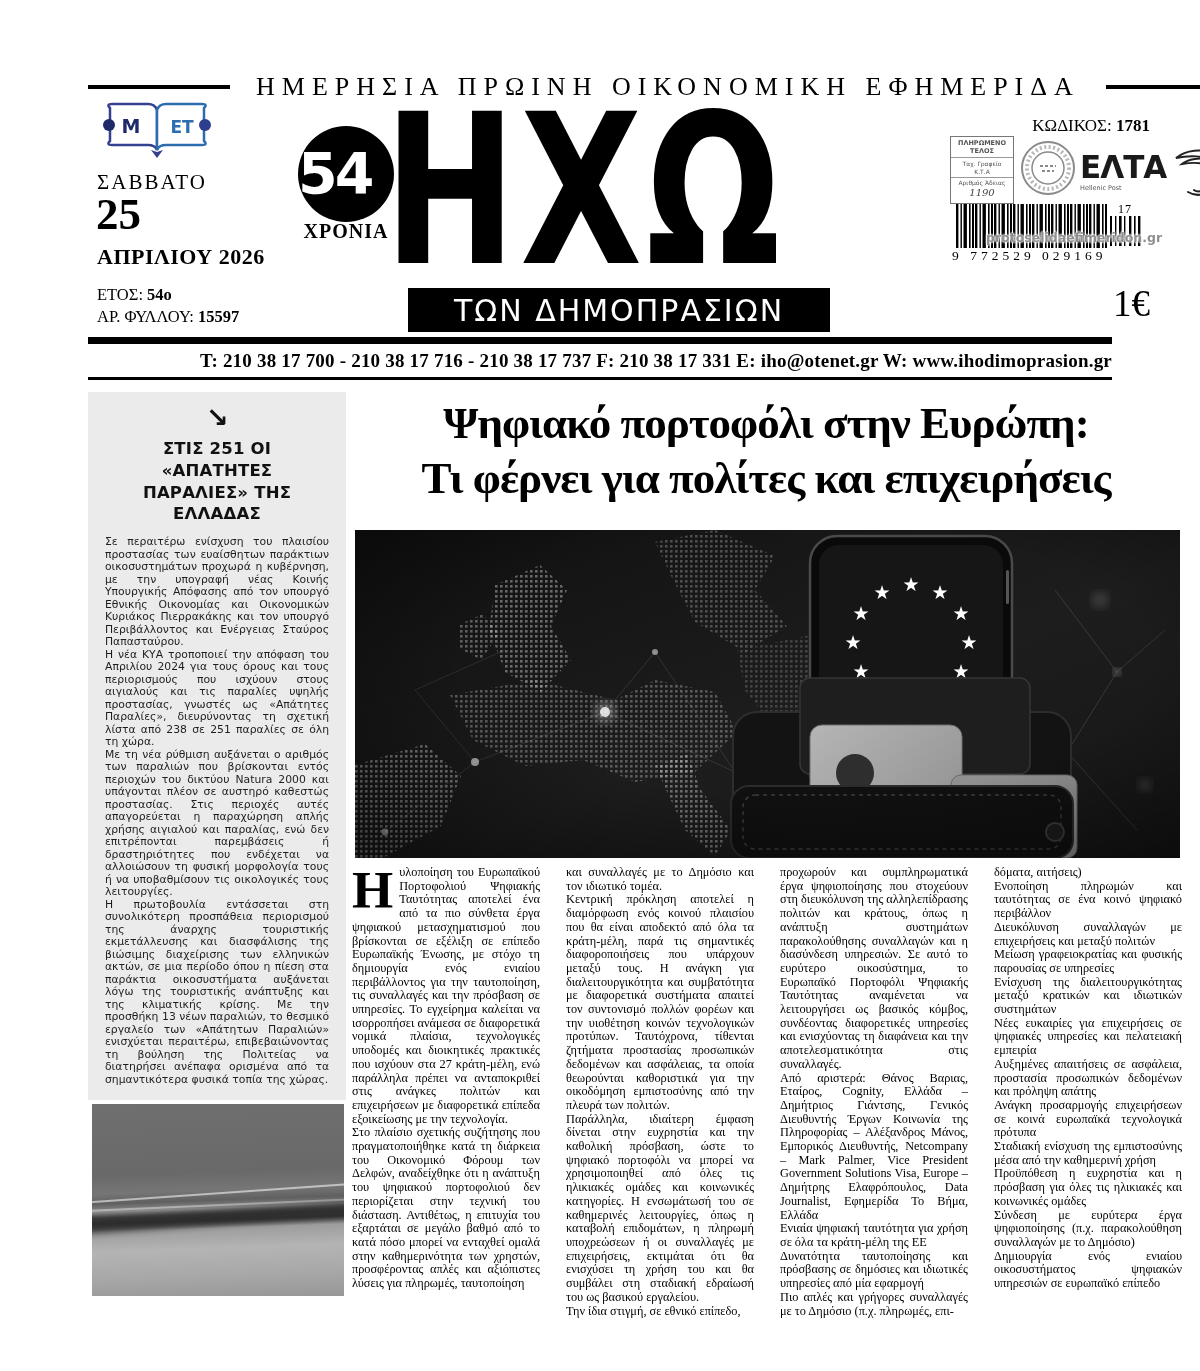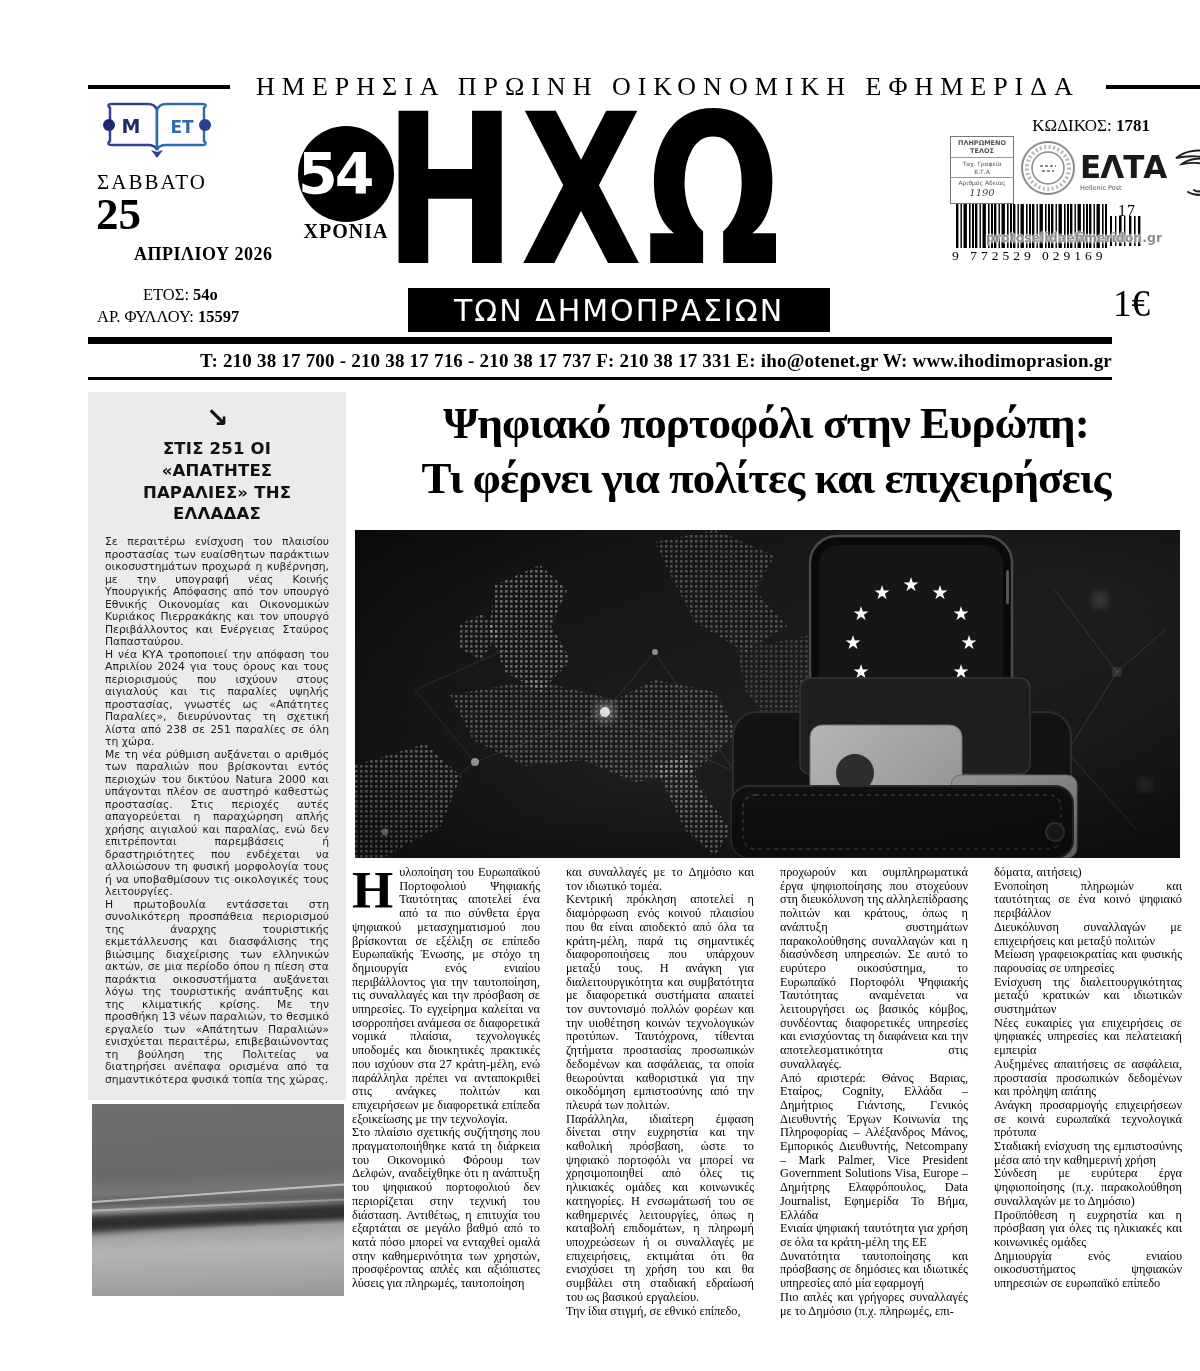--- a/index.html
+++ b/index.html
@@ -8,22 +8,22 @@
 
   
   .tagline{position:absolute;top:72px;left:88px;right:88px;display:flex;align-items:center;gap:26px;}
   .tagline .rule{flex:0 0 142px;height:4px;background:#000;}
   .tagline h1{flex:1;margin:0;text-align:center;font-size:26px;font-weight:normal;
               letter-spacing:7px;white-space:nowrap;font-family:"Liberation Serif",serif;}
 
   .booklogo{position:absolute;left:96px;top:100px;}
   .day{position:absolute;left:97px;top:170px;font-size:21px;letter-spacing:2px;}
   .daynum{position:absolute;left:96px;top:188px;font-size:45px;font-weight:bold;}
-  .monthyear{position:absolute;left:97px;top:244px;font-size:18px;font-weight:bold;letter-spacing:.5px;margin-left:37px;}
-  .etos{position:absolute;left:97px;top:285px;font-size:16.5px;margin-left:46px;}
+  .monthyear{position:absolute;left:97px;top:244px;font-size:22px;font-weight:bold;letter-spacing:.5px;}
+  .etos{position:absolute;left:97px;top:285px;font-size:16.5px;}
   .fyllo{position:absolute;left:97px;top:307px;font-size:16.5px;}
   .etos b,.fyllo b{font-weight:bold;}
 
   .anniv-circle{position:absolute;left:298px;top:126px;width:96px;height:96px;border-radius:50%;
                 background:#000;display:flex;align-items:center;justify-content:flex-start;}
   .anniv-circle span{color:#fff;font-family:"DejaVu Sans",sans-serif;font-weight:bold;
                      font-size:57px;letter-spacing:-3px;}
   .anniv-label{position:absolute;left:281px;top:220px;width:130px;text-align:center;
                font-family:Liberation Serif, serif;font-weight:bold;font-size:20px;letter-spacing:1px;}
 
@@ -45,21 +45,21 @@
 
   .roundstamp{position:absolute;left:1020px;top:140px;}
   .elta{position:absolute;left:1080px;top:146px;display:flex;align-items:center;gap:2px;}
   .elta .txt{line-height:1;}
   .elta .txt .n{font-family:"DejaVu Sans",sans-serif;font-weight:bold;font-size:31px;color:#1a1a1a;letter-spacing:-1px;}
   .elta .txt .s{font-family:"DejaVu Sans",sans-serif;font-size:6.5px;color:#555;margin-top:2px;}
 
   .barcode{position:absolute;left:950px;top:202px;width:236px;height:66px;}
   .barcode .bars{position:absolute;left:6px;top:2px;}
   .barcode .digits{position:absolute;left:2px;top:46px;font-size:13.5px;letter-spacing:4px;white-space:nowrap;}
-  .barcode .addon{position:absolute;left:168px;top:0;font-size:16px;letter-spacing:1px;text-align:center;}
+  .barcode .addon{position:absolute;left:168px;top:0;font-size:12px;letter-spacing:1px;text-align:center;}
   .barcode .addonbars{position:absolute;left:160px;top:14px;}
   .barcode .site{position:absolute;left:36px;top:28px;font-family:"DejaVu Sans",sans-serif;font-weight:bold;
                  font-size:12.5px;color:#8f8f8f;white-space:nowrap;
                  text-shadow:0 0 2px #fff,0 0 2px #fff,0 0 3px #fff;}
   .price{position:absolute;right:50px;top:282px;font-size:37px;}
 
   .contactbar{position:absolute;left:88px;right:88px;top:337px;border-top:7px solid #000;
               border-bottom:3px solid #000;padding:6px 0 5px;text-align:right;font-weight:bold;
               font-size:19px;letter-spacing:.2px;white-space:nowrap;}
 
@@ -366,19 +366,19 @@
     <div class="col">
         <p>δόματα, αιτήσεις)</p>
         <p>Ενοποίηση πληρωμών και ταυτότητας σε ένα κοινό ψηφιακό περιβάλλον</p>
         <p>Διευκόλυνση συναλλαγών με επιχειρήσεις και μεταξύ πολιτών</p>
         <p>Μείωση γραφειοκρατίας και φυσικής παρουσίας σε υπηρεσίες</p>
         <p>Ενίσχυση της διαλειτουργικότητας μεταξύ κρατικών και ιδιωτικών συστημάτων</p>
         <p>Νέες ευκαιρίες για επιχειρήσεις σε ψηφιακές υπηρεσίες και πελατειακή εμπειρία</p>
         <p>Αυξημένες απαιτήσεις σε ασφάλεια, προστασία προσωπικών δεδομένων και πρόληψη απάτης</p>
         <p>Ανάγκη προσαρμογής επιχειρήσεων σε κοινά ευρωπαϊκά τεχνολογικά πρότυπα</p>
         <p>Σταδιακή ενίσχυση της εμπιστοσύνης μέσα από την καθημερινή χρήση</p>
+        <p>Προϋπόθεση η ευχρηστία και η πρόσβαση για όλες τις ηλικιακές και κοινωνικές ομάδες</p>
         <p>Σύνδεση με ευρύτερα έργα ψηφιοποίησης (π.χ. παρακολούθηση συναλλαγών με το Δημόσιο)</p>
-        <p>Προϋπόθεση η ευχρηστία και η πρόσβαση για όλες τις ηλικιακές και κοινωνικές ομάδες</p>
         <p>Δημιουργία ενός ενιαίου οικοσυστήματος ψηφιακών υπηρεσιών σε ευρωπαϊκό επίπεδο</p>
       </div>
   </div>
 
 </div>
 
 </body></html>

